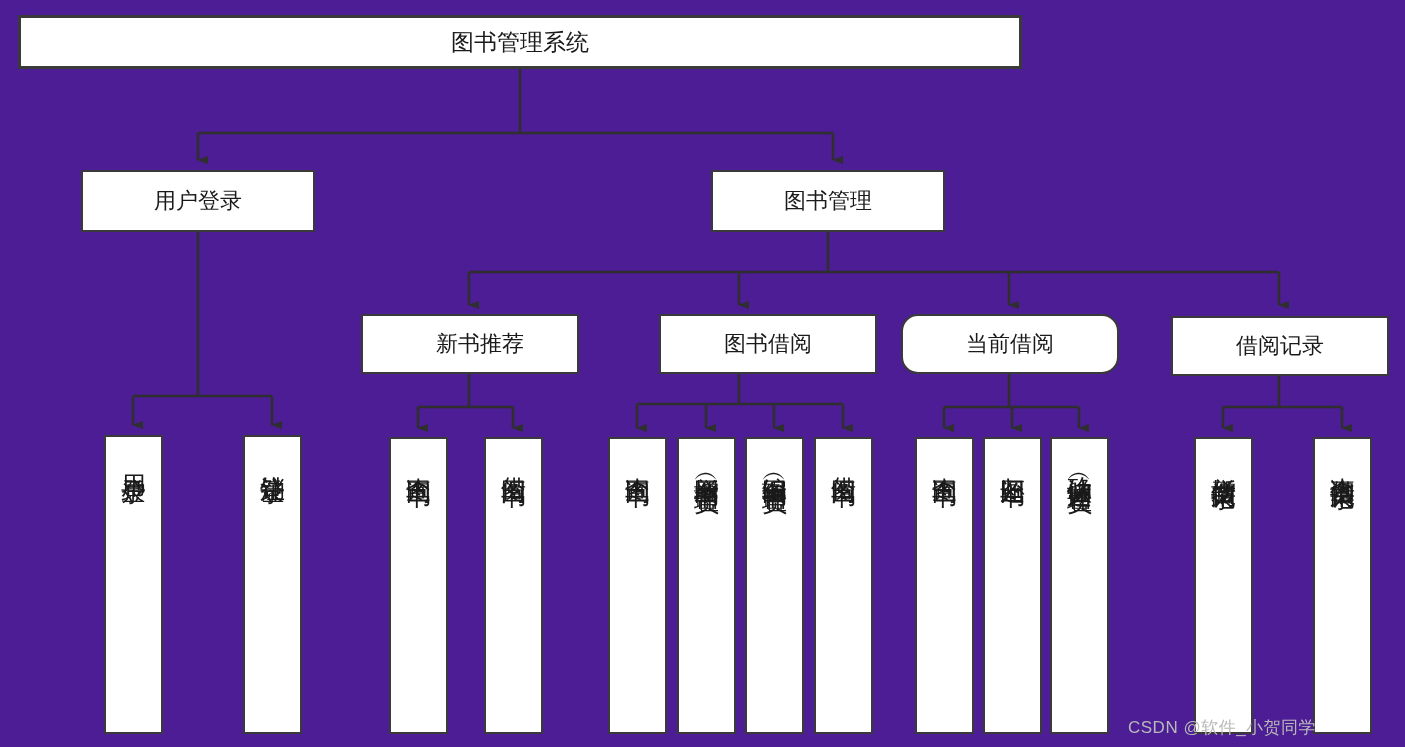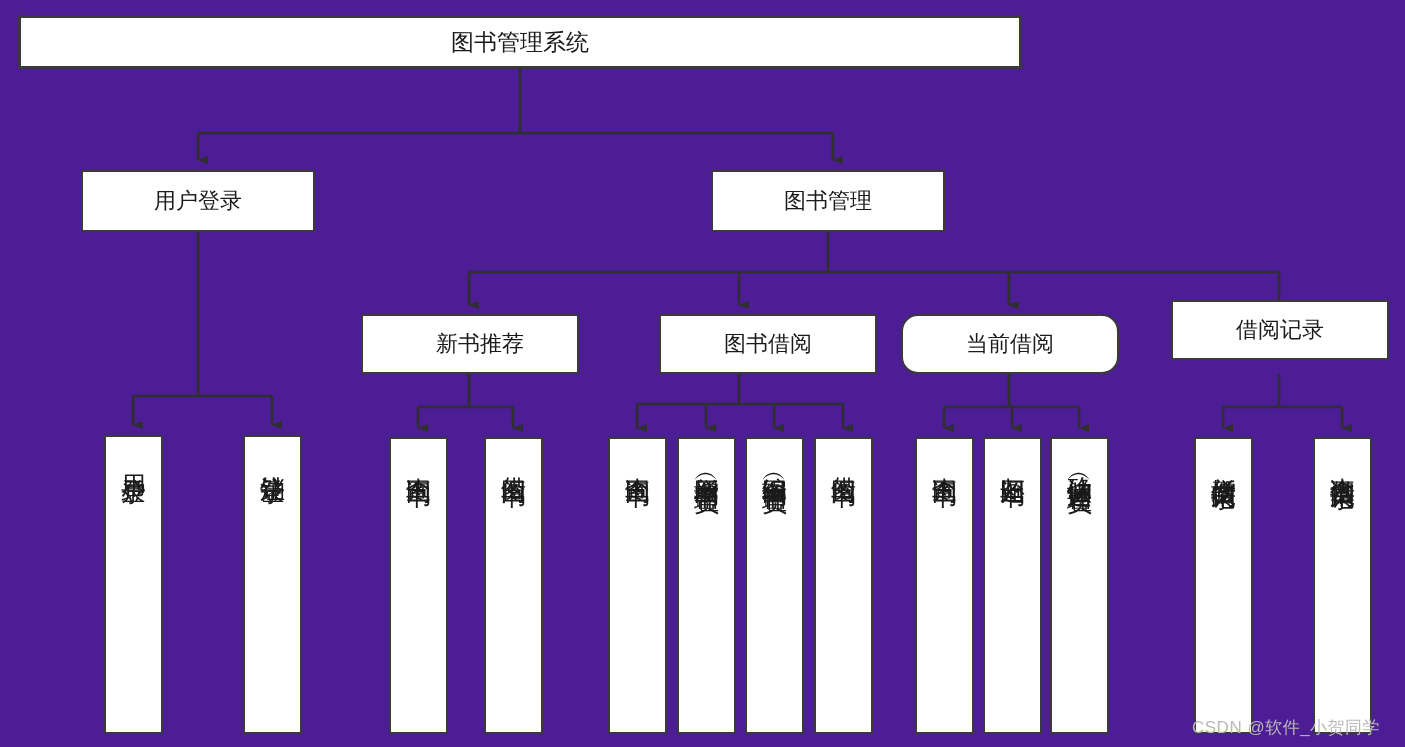--- a/index.html
+++ b/index.html
@@ -139,21 +139,21 @@
 
   <div class="node h" style="left:361px; top:314px; width:218px; height:60px;padding-left:20px;">
     <span class="lbl">新书推荐</span>
   </div>
   <div class="node h" style="left:631px; top:314px; width:218px; height:60px;margin-left:28px;">
     <span class="lbl">图书借阅</span>
   </div>
   <div class="node h" style="left:901px; top:314px; width:218px; height:60px;border-radius:17px;">
     <span class="lbl">当前借阅</span>
   </div>
-  <div class="node h" style="left:1171px; top:300px; width:218px; height:60px;">
+  <div class="node h" style="left:1171px; top:316px; width:218px; height:60px;">
     <span class="lbl">借阅记录</span>
   </div>
 
   <div class="node v" style="left:104px; top:435px; width:59px; height:299px;">
     <span class="lbl">用户登录</span>
   </div>
   <div class="node v" style="left:243px; top:435px; width:59px; height:299px;">
     <span class="lbl">注销登录</span>
   </div>
 
@@ -187,15 +187,15 @@
     <span class="lbl">确认归还（管理员）</span>
   </div>
 
   <div class="node v" style="left:1194px; top:437px; width:59px; height:297px;">
     <span class="lbl">新增借阅记录</span>
   </div>
   <div class="node v" style="left:1313px; top:437px; width:59px; height:297px;">
     <span class="lbl">查询借阅记录</span>
   </div>
 
-  <div class="watermark" style="left:1192px; top:716px;">CSDN @软件_小贺同学</div>
+  <div class="watermark" style="left:1128px; top:716px;">CSDN @软件_小贺同学</div>
 
 </div>
 
 </body></html>

